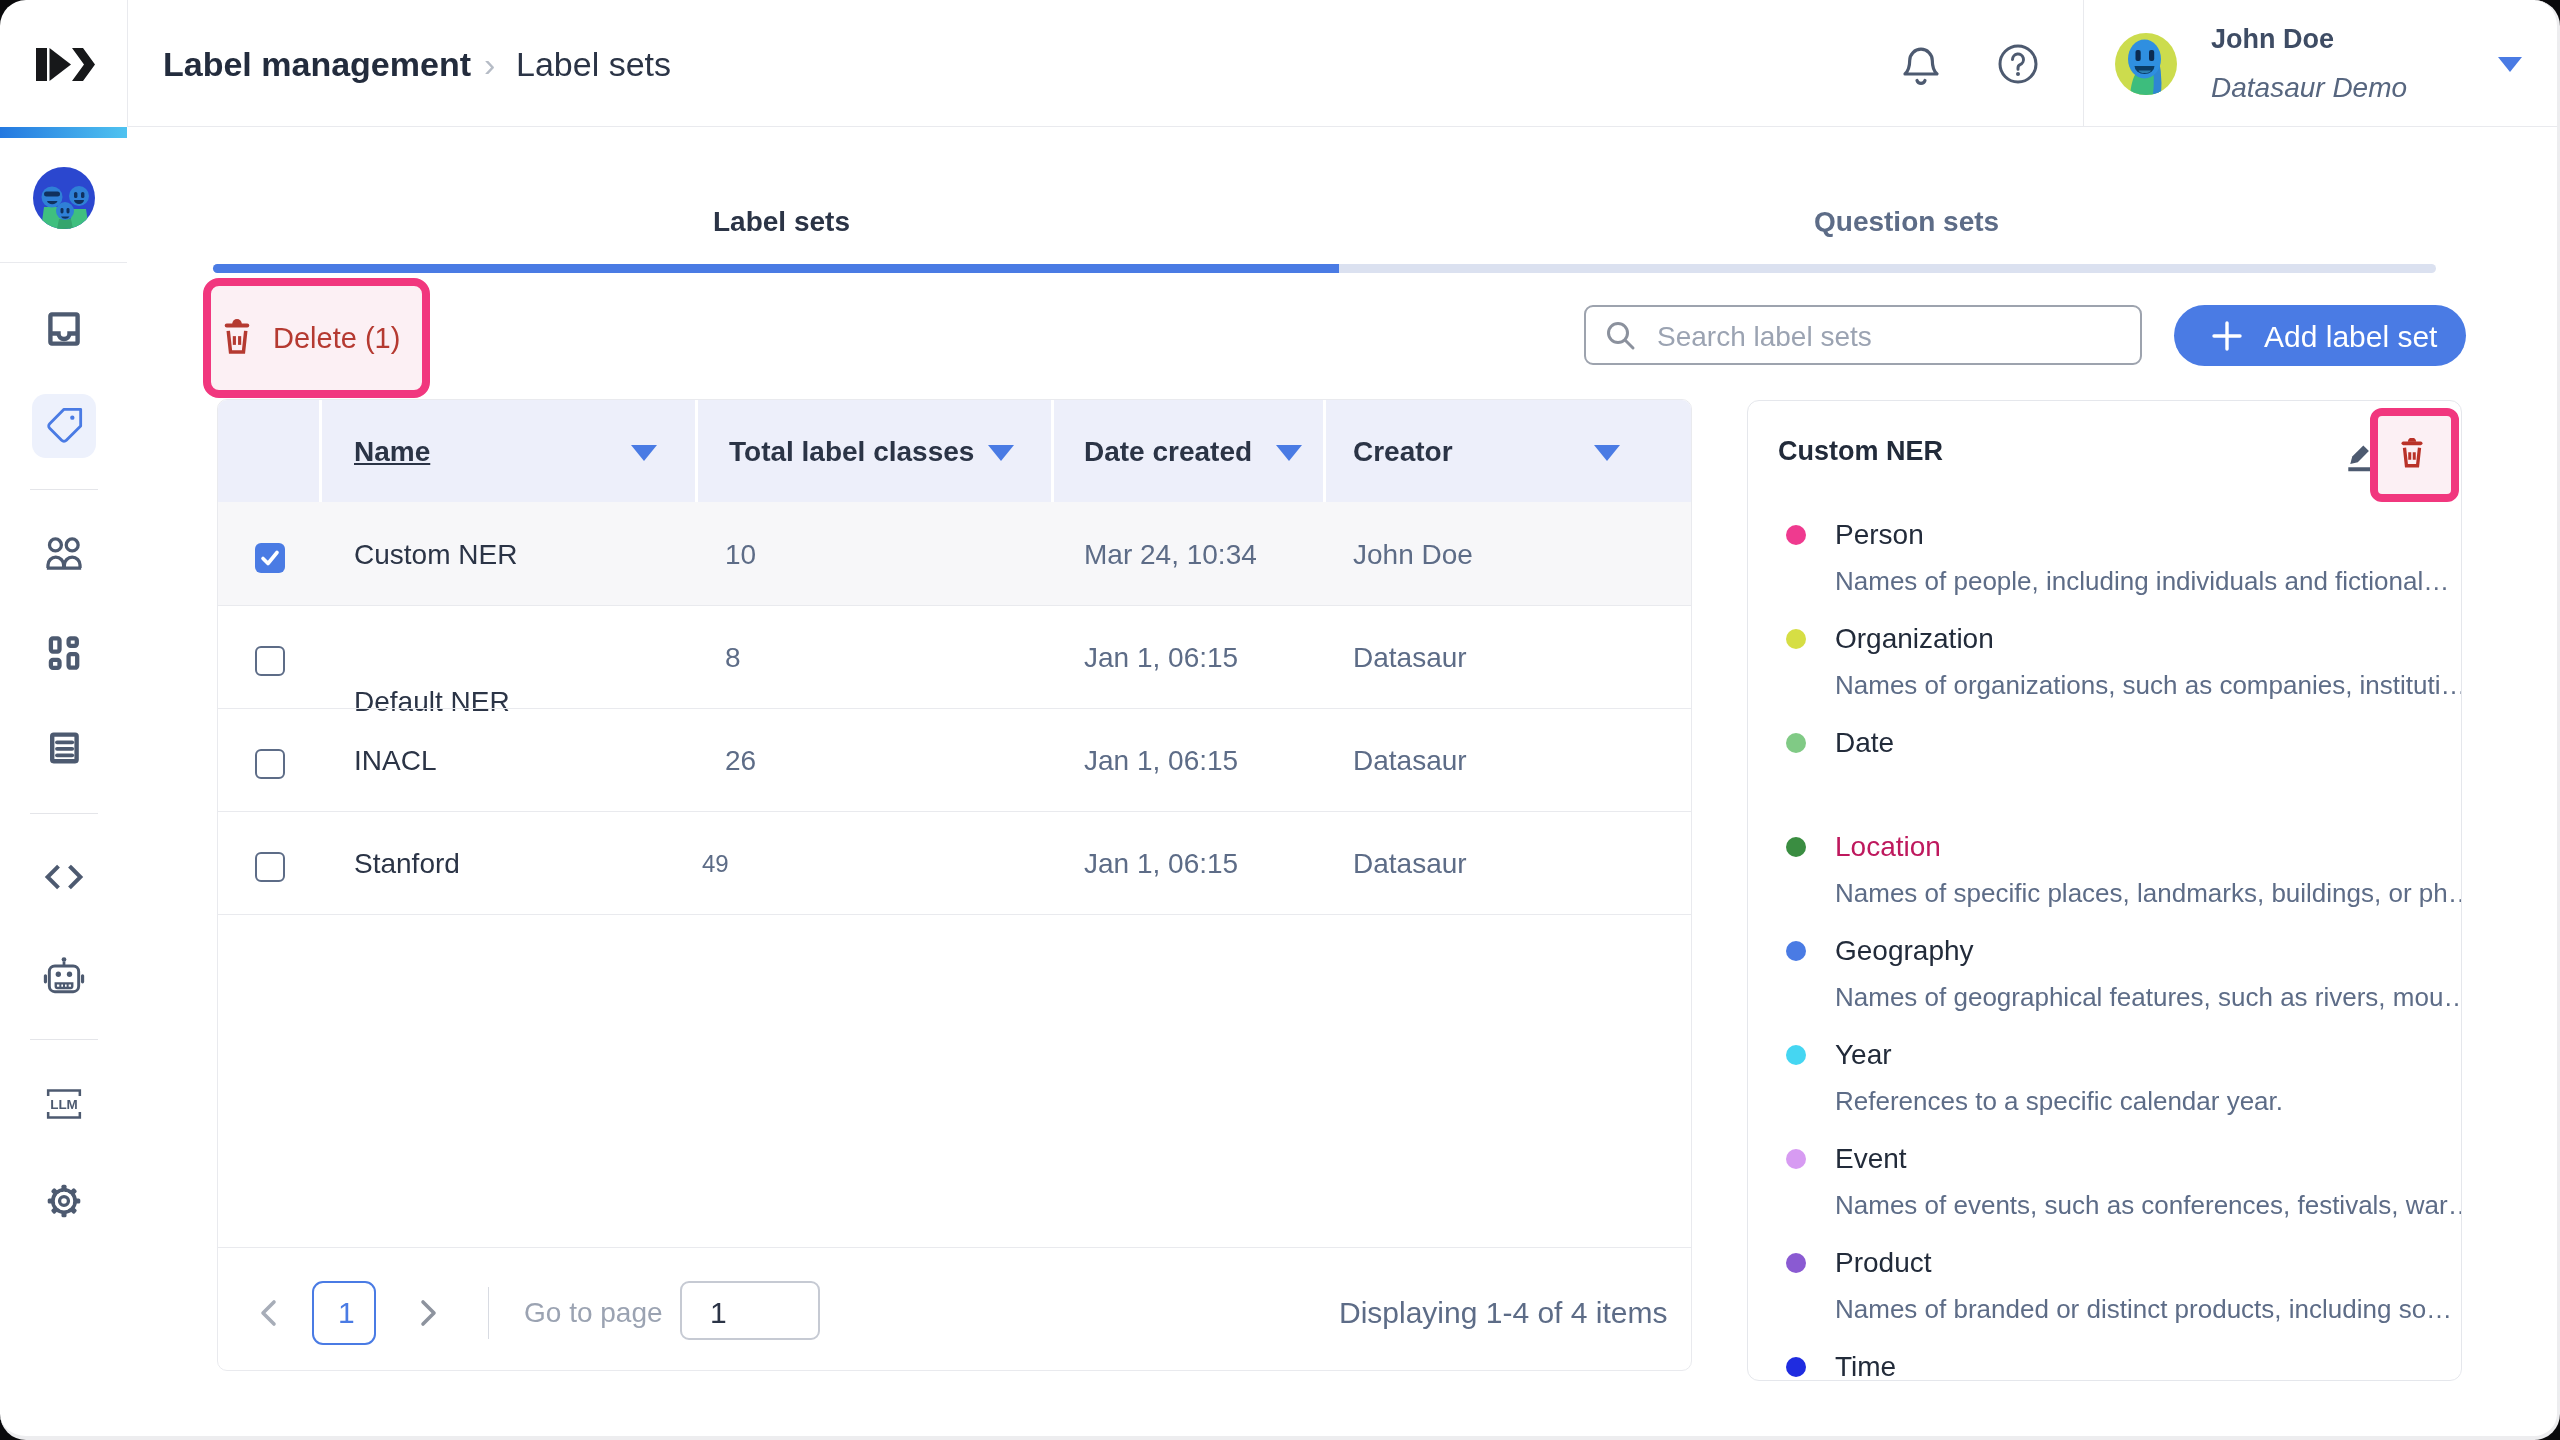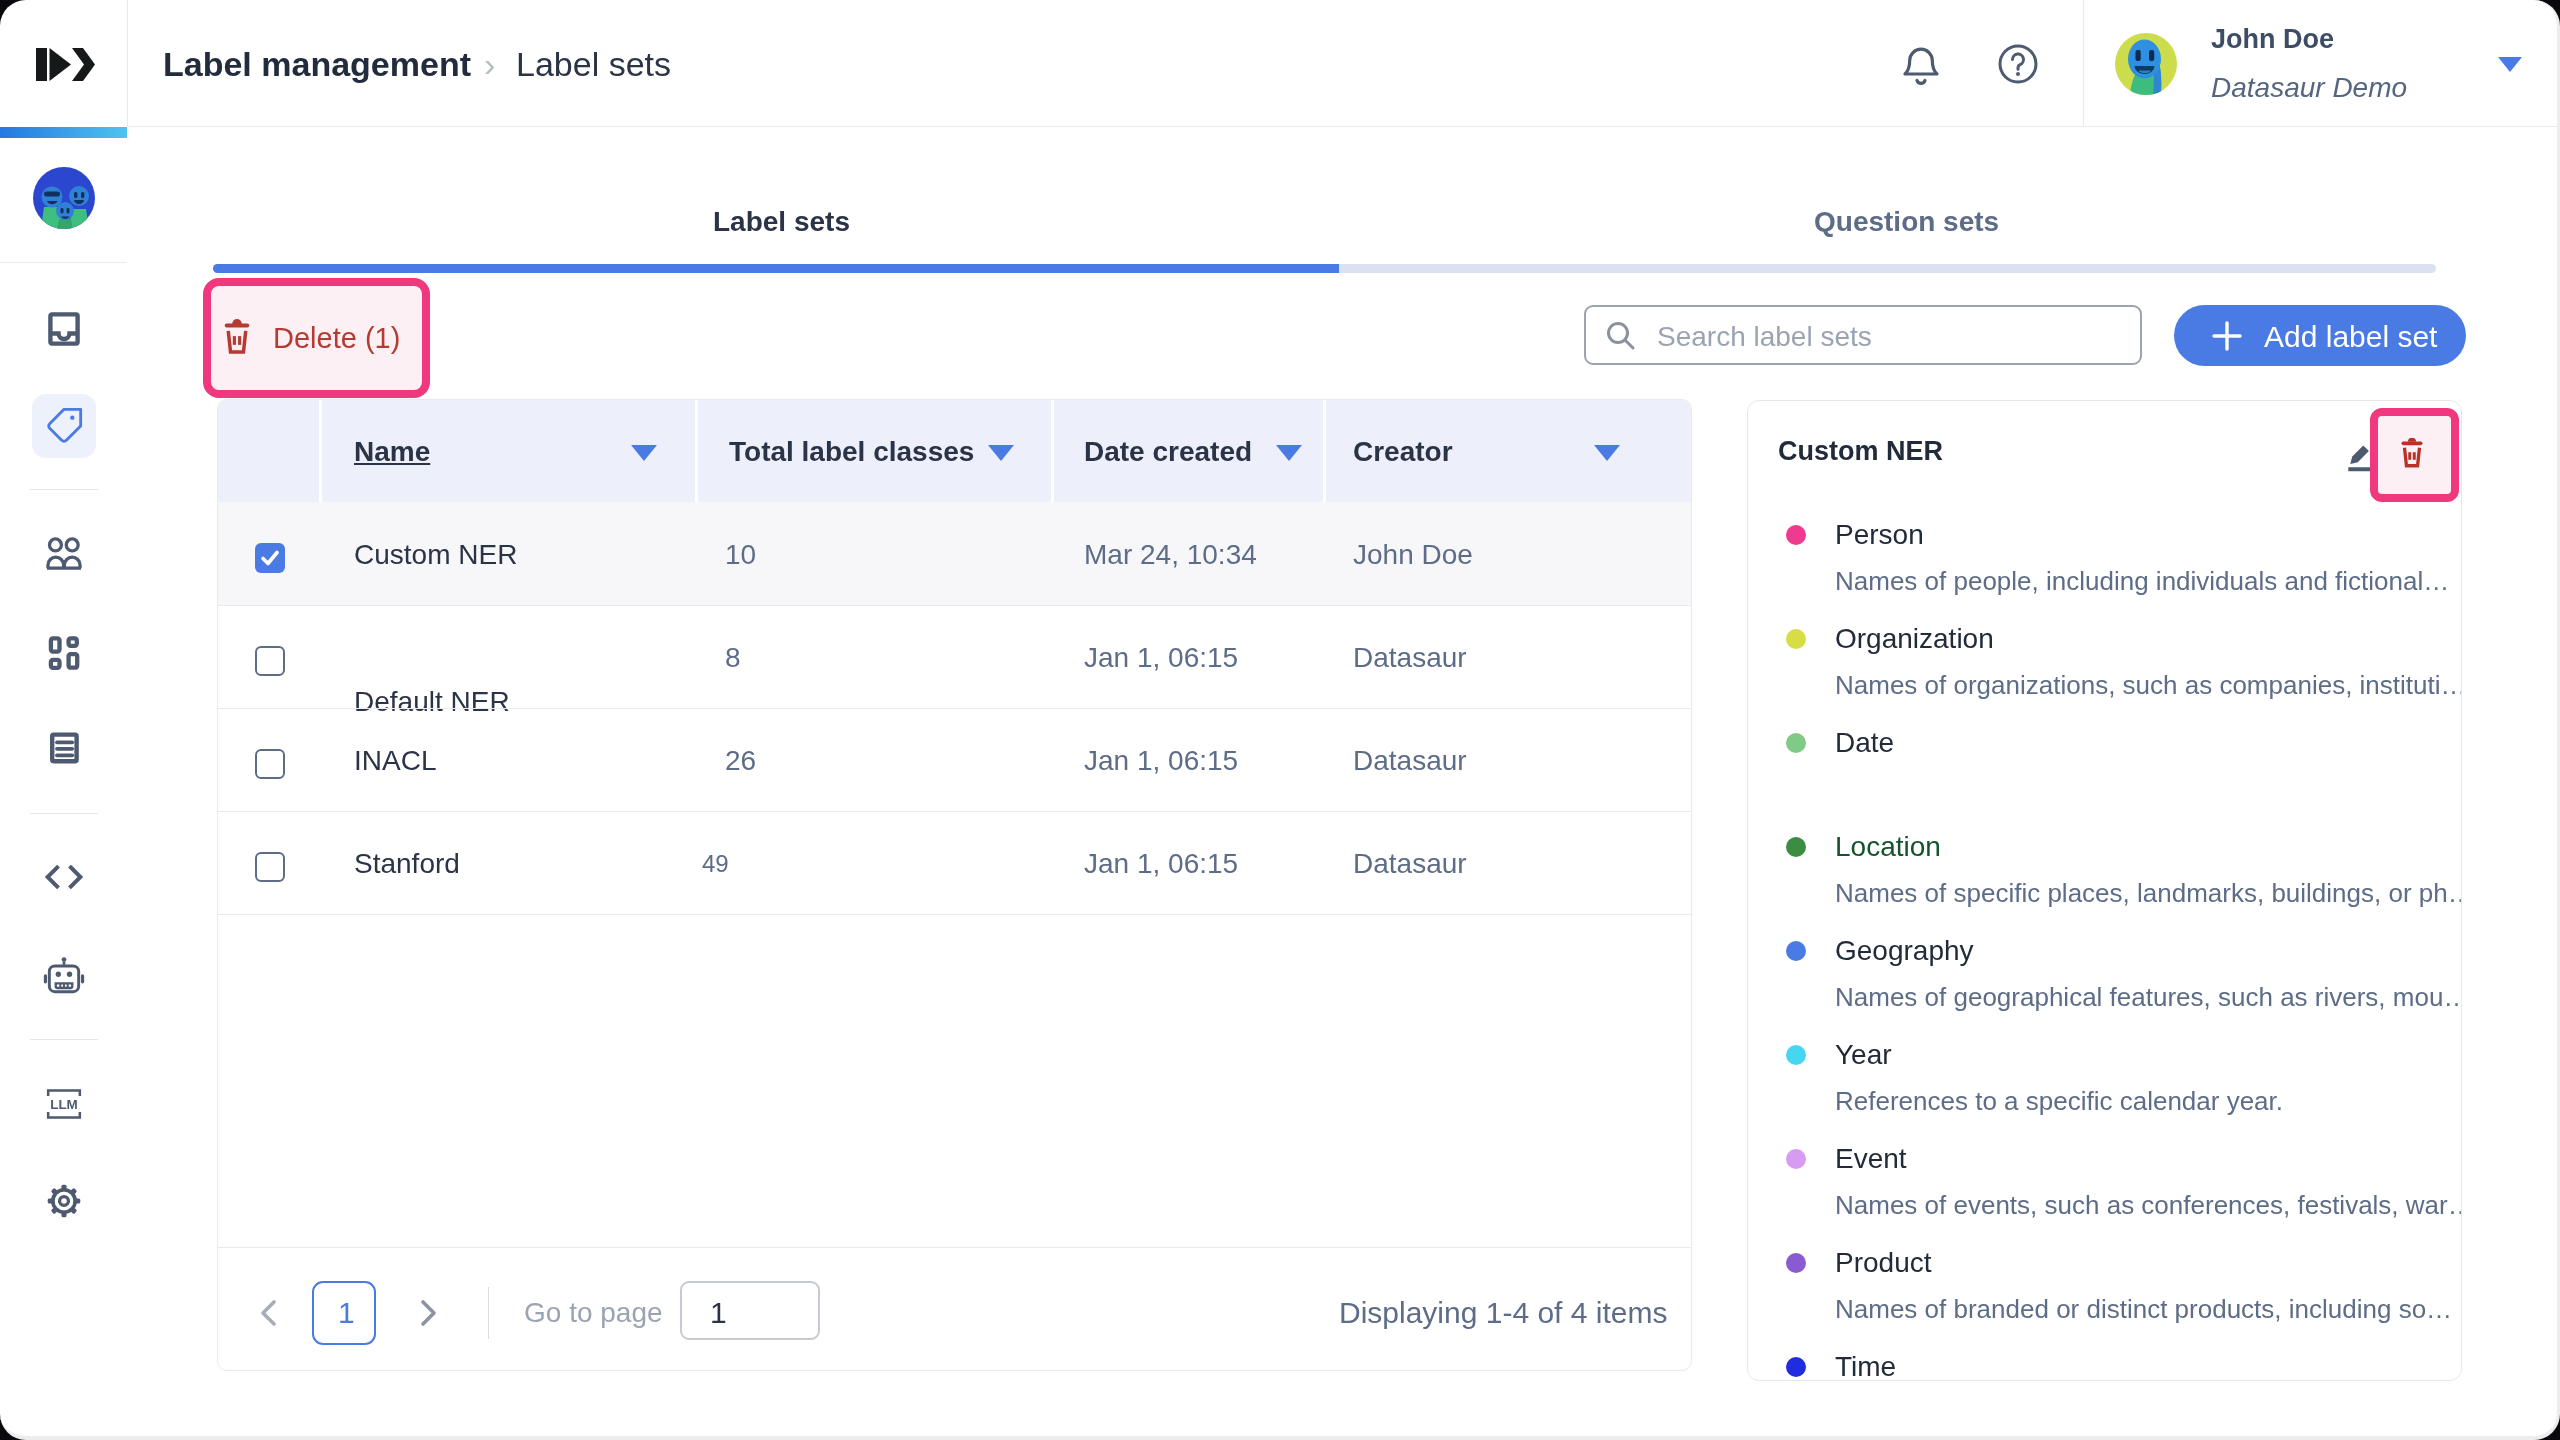--- a/index.html
+++ b/index.html
@@ -279,21 +279,21 @@
   <div class="c" style="left:87px;top:180px;font-size:26px;color:#5d6c87;">Names of people, including individuals and fictional…</div>
 
   <div class="a" style="left:38px;top:228px;width:20px;height:20px;border-radius:50%;background:#d6de44;"></div>
   <div class="c" style="left:87px;top:238px;font-size:28px;color:#222b3a;">Organization</div>
   <div class="c" style="left:87px;top:284px;font-size:26px;color:#5d6c87;">Names of organizations, such as companies, instituti…</div>
 
   <div class="a" style="left:38px;top:332px;width:20px;height:20px;border-radius:50%;background:#80ca85;"></div>
   <div class="c" style="left:87px;top:342px;font-size:28px;color:#222b3a;">Date</div>
 
   <div class="a" style="left:38px;top:436px;width:20px;height:20px;border-radius:50%;background:#3a8d41;"></div>
-  <div class="c" style="left:87px;top:446px;font-size:28px;color:#14532d;text-align:right;">Location</div>
+  <div class="c" style="left:87px;top:446px;font-size:28px;color:#be185d;text-align:right;">Location</div>
   <div class="c" style="left:87px;top:492px;font-size:26px;color:#5d6c87;">Names of specific places, landmarks, buildings, or ph…</div>
 
   <div class="a" style="left:38px;top:540px;width:20px;height:20px;border-radius:50%;background:#4a7be4;"></div>
   <div class="c" style="left:87px;top:550px;font-size:28px;color:#222b3a;">Geography</div>
   <div class="c" style="left:87px;top:596px;font-size:26px;color:#5d6c87;">Names of geographical features, such as rivers, mou…</div>
 
   <div class="a" style="left:38px;top:644px;width:20px;height:20px;border-radius:50%;background:#45d6f2;"></div>
   <div class="c" style="left:87px;top:654px;font-size:28px;color:#222b3a;">Year</div>
   <div class="c" style="left:87px;top:700px;font-size:26px;color:#5d6c87;">References to a specific calendar year.</div>
 

